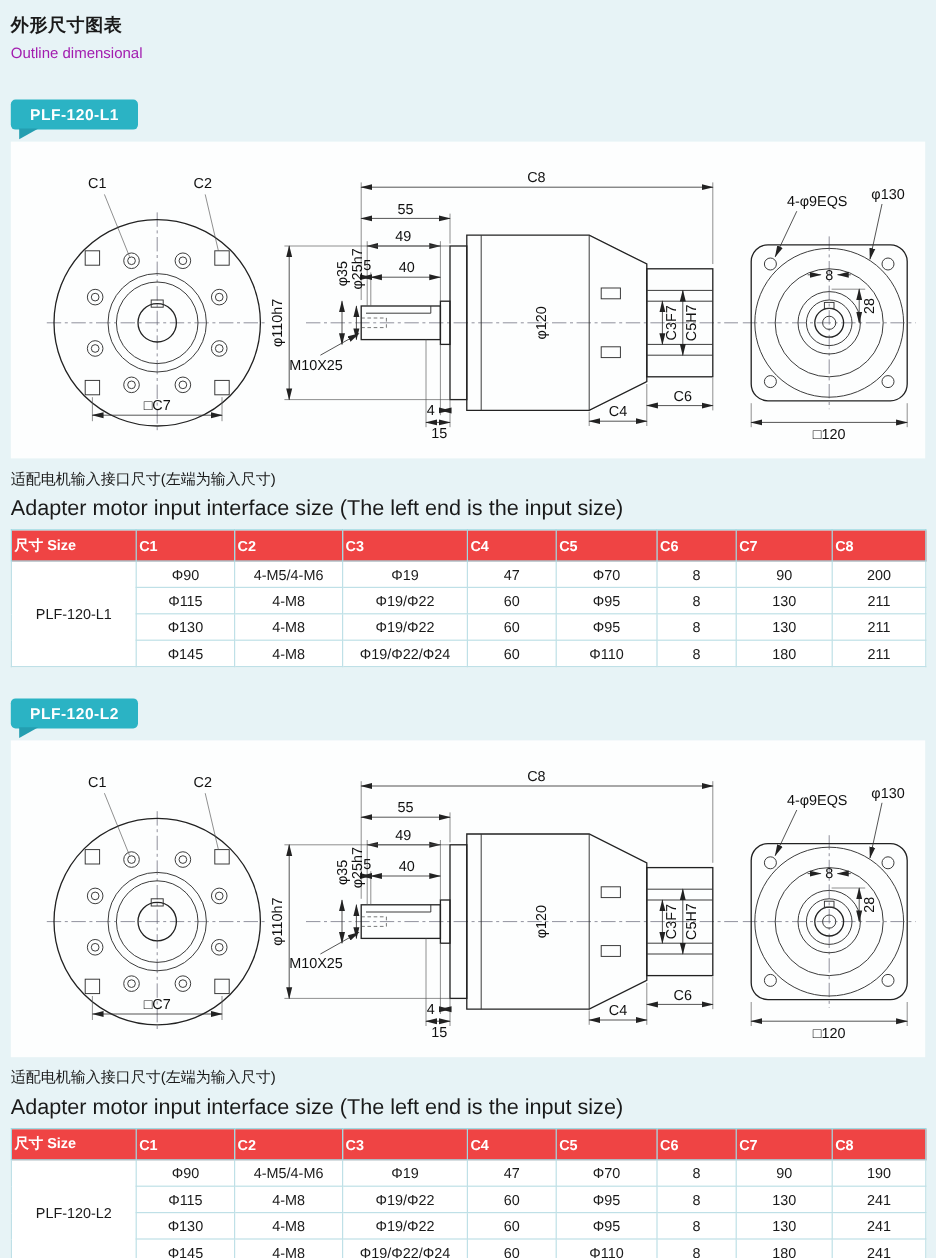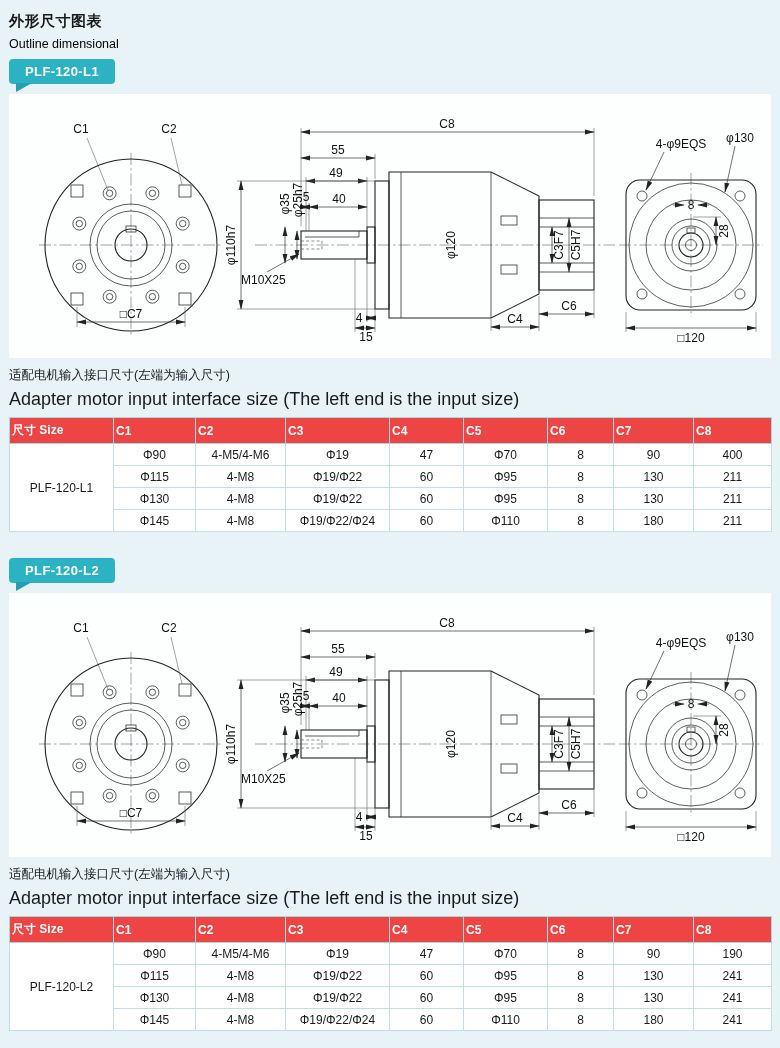--- a/index.html
+++ b/index.html
@@ -1,21 +1,21 @@
 <!DOCTYPE html>
 <html><head>
 <meta charset="utf-8">
 <style>
   *{margin:0;padding:0;box-sizing:border-box}
   html,body{background:#e7f3f6}
   body{width:780px;font-family:"Liberation Sans","DejaVu Sans",sans-serif;color:#1a1a1a}
   .page{width:780px;min-height:1048px;padding:12px 9px 10px;background:#e7f3f6}
   .title-zh{font-size:15px;font-weight:bold;letter-spacing:.5px}
-  .title-en{font-size:12.5px;margin-top:6px;color:#000000}
-  .model-section{margin-top:8px}
+  .title-en{font-size:12.5px;margin-top:6px;color:#a21caf}
+  .model-section{margin-top:32px}
   .model-section + .model-section{margin-top:26px}
   .badge{position:relative;display:inline-block;background:#2bb3c4;color:#fff;font-size:13px;
          font-weight:bold;padding:5px 16px;border-radius:4px;letter-spacing:.4px}
   .badge::after{content:"";position:absolute;left:7px;bottom:-8px;width:0;height:0;
          border-top:9px solid #249eb0;border-right:16px solid transparent}
   .drawing-box{margin-top:10px;background:#fdfefe;padding:6px 0}
   .drawing-box svg{display:block;margin:0 auto}
   .note-zh{font-size:12.5px;margin-top:9px}
   .note-en{font-size:18px;margin-top:5px}
   .dim-table{width:762px;border-collapse:collapse;table-layout:fixed;margin-top:7px;background:#fff}
@@ -228,21 +228,21 @@
       <tbody>
         <tr>
           <td rowspan="4">PLF-120-L1</td>
           <td>Φ90</td>
           <td>4-M5/4-M6</td>
           <td>Φ19</td>
           <td>47</td>
           <td>Φ70</td>
           <td>8</td>
           <td>90</td>
-          <td>400</td>
+          <td>200</td>
         </tr>
         <tr>
           <td>Φ115</td>
           <td>4-M8</td>
           <td>Φ19/Φ22</td>
           <td>60</td>
           <td>Φ95</td>
           <td>8</td>
           <td>130</td>
           <td>211</td>

